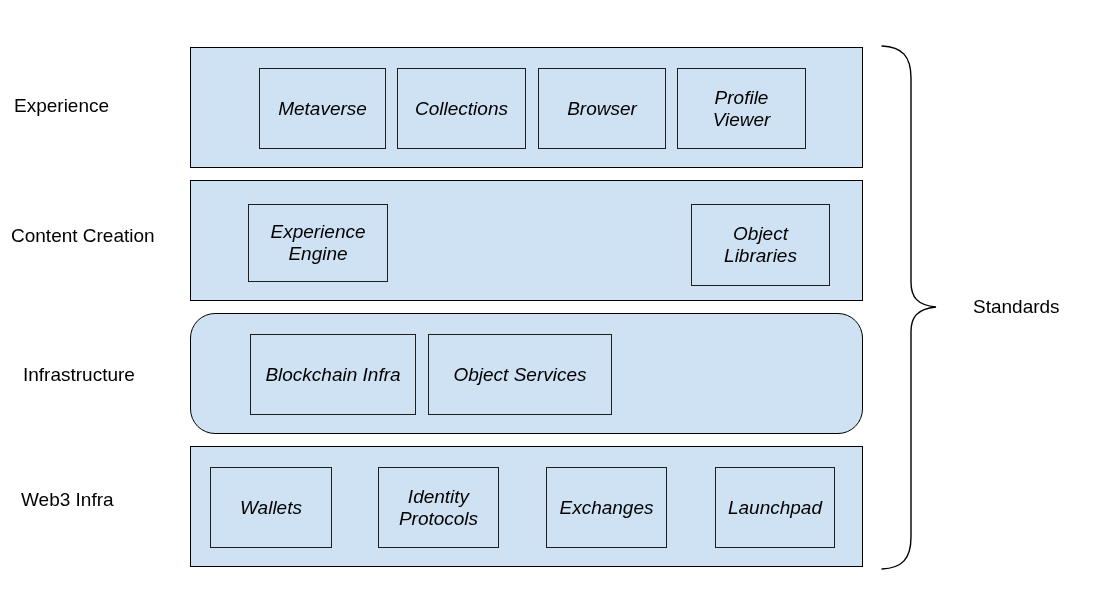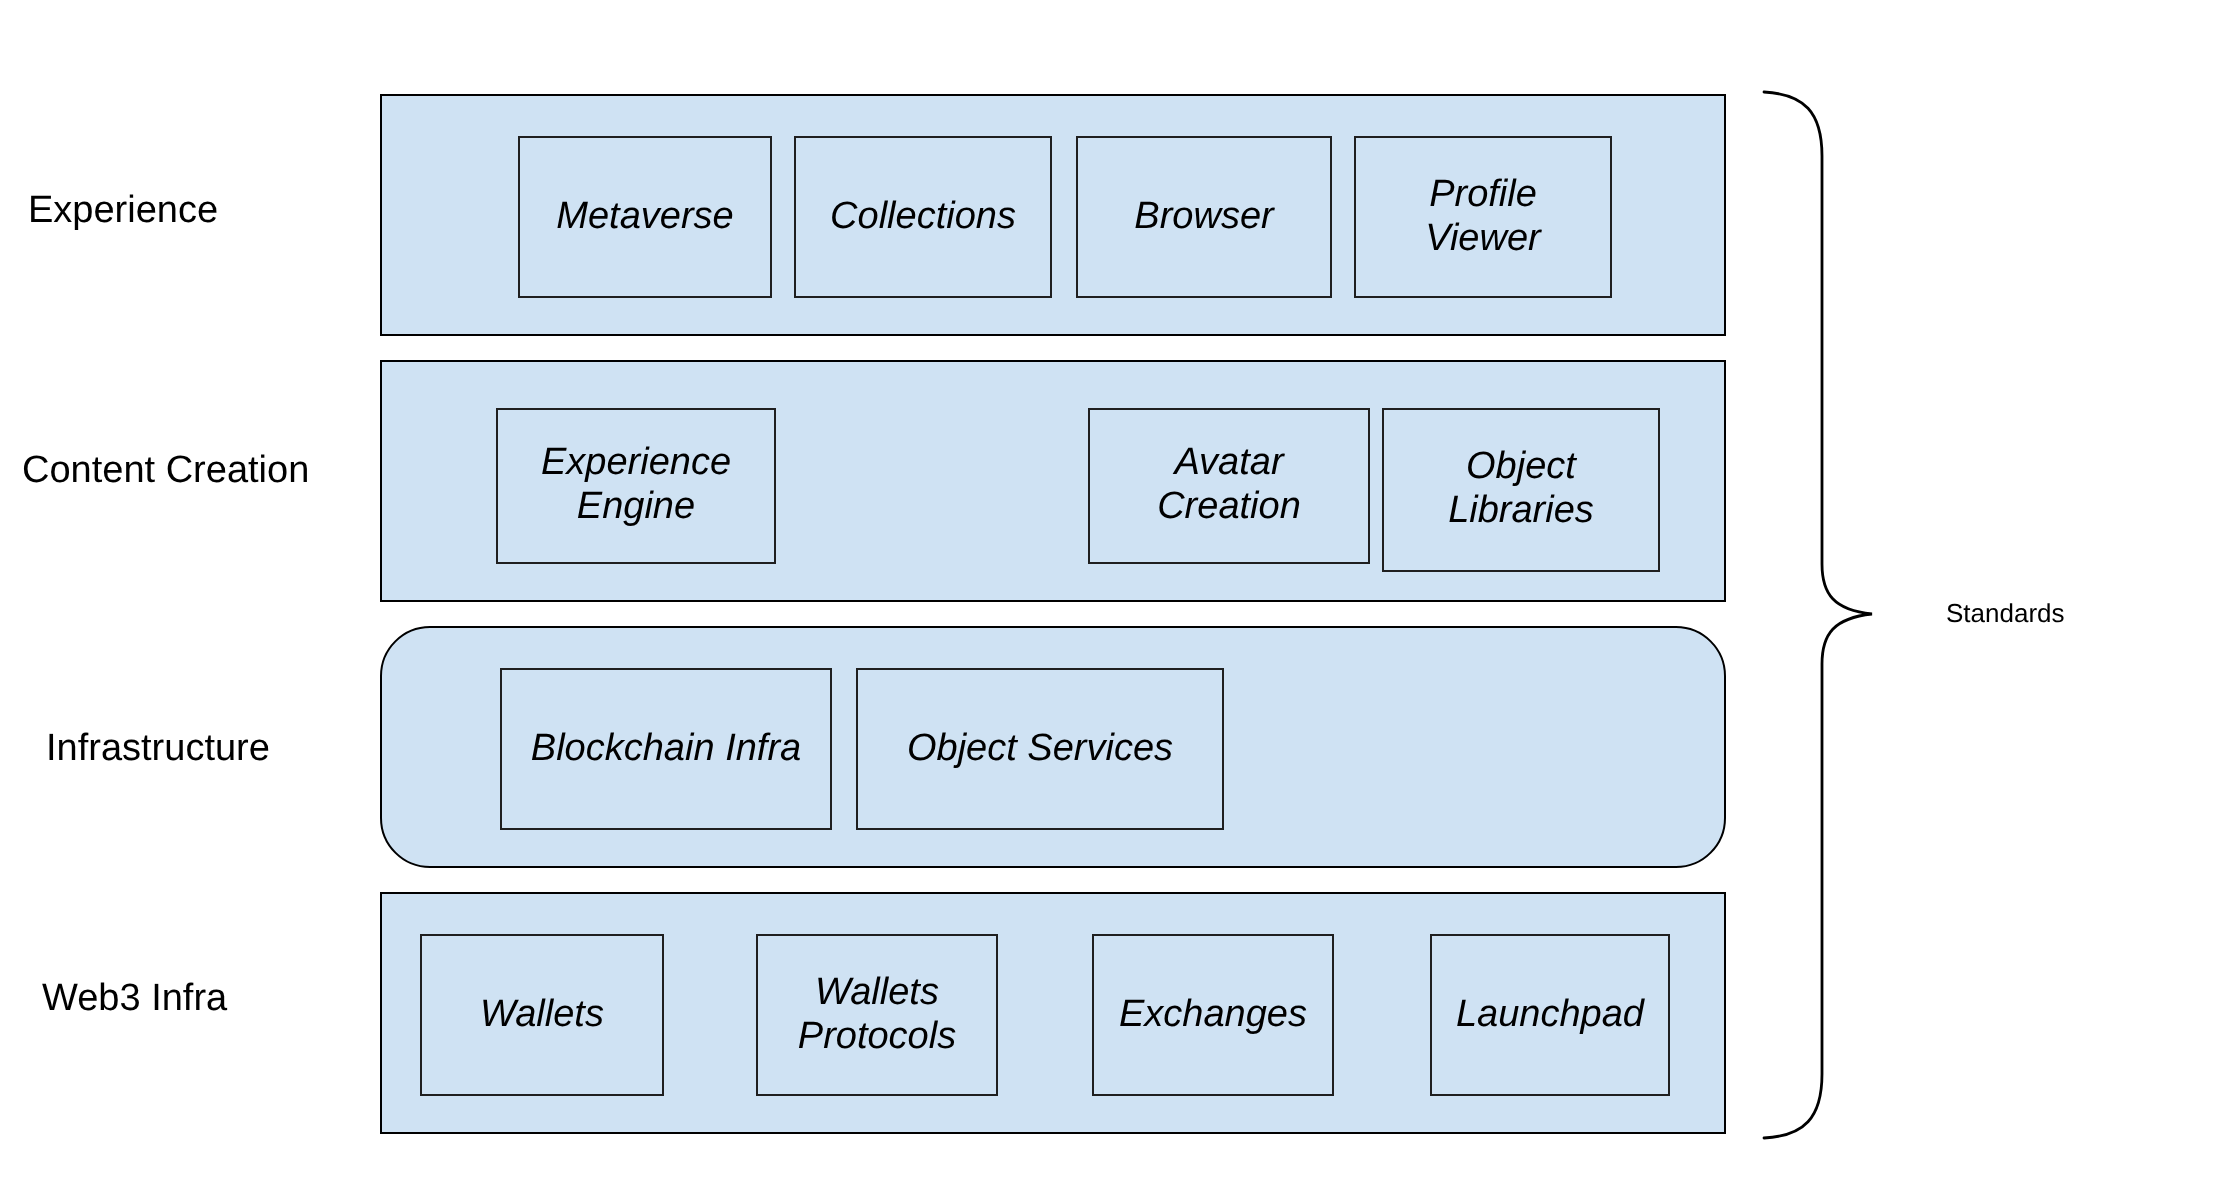--- a/index.html
+++ b/index.html
@@ -51,21 +51,21 @@
     line-height:22px;
   }
   .box span{display:inline-block;}
   .box.w1 span{white-space:nowrap;}
   .box.w2 span{max-width:105px;}
   .brace-svg{position:absolute;left:0;top:0;width:1120px;height:593px;pointer-events:none;}
   .standards-label{
     position:absolute;
     left:973px;
     top:295px;
-    font-size:13px;
+    font-size:19px;
     line-height:24px;
     white-space:nowrap;
   }
 </style>
 </head>
 <body>
 
 <div class="canvas">
 
   <div class="row-label" style="left:14px;top:95px">Experience</div>
@@ -85,43 +85,40 @@
     </div>
     <div class="box w2" style="left:486px;top:20px;width:129px;height:81px">
       <span>Profile Viewer</span>
     </div>
   </div>
 
   <div class="band band-2">
     <div class="box w2" style="left:57px;top:23px;width:140px;height:78px">
       <span>Experience Engine</span>
     </div>
-    <div class="box w2" style="left:353px;top:23px;width:141px;height:78px">
-      <span>Avatar Creation</span>
-    </div>
     <div class="box w2" style="left:500px;top:23px;width:139px;height:82px">
       <span>Object Libraries</span>
     </div>
   </div>
 
   <div class="band band-3">
     <div class="box w1" style="left:59px;top:20px;width:166px;height:81px">
       <span>Blockchain Infra</span>
     </div>
     <div class="box w1" style="left:237px;top:20px;width:184px;height:81px">
       <span>Object Services</span>
     </div>
   </div>
 
   <div class="band band-4">
     <div class="box w1" style="left:19px;top:20px;width:122px;height:81px">
       <span>Wallets</span>
     </div>
     <div class="box w2" style="left:187px;top:20px;width:121px;height:81px">
-      <span>Wallets Protocols</span>
+      <span>Identity Protocols</span>
     </div>
     <div class="box w1" style="left:355px;top:20px;width:121px;height:81px">
       <span>Exchanges</span>
     </div>
     <div class="box w1" style="left:524px;top:20px;width:120px;height:81px">
       <span>Launchpad</span>
     </div>
   </div>
 
   <svg class="brace-svg" viewBox="0 0 1120 593">

